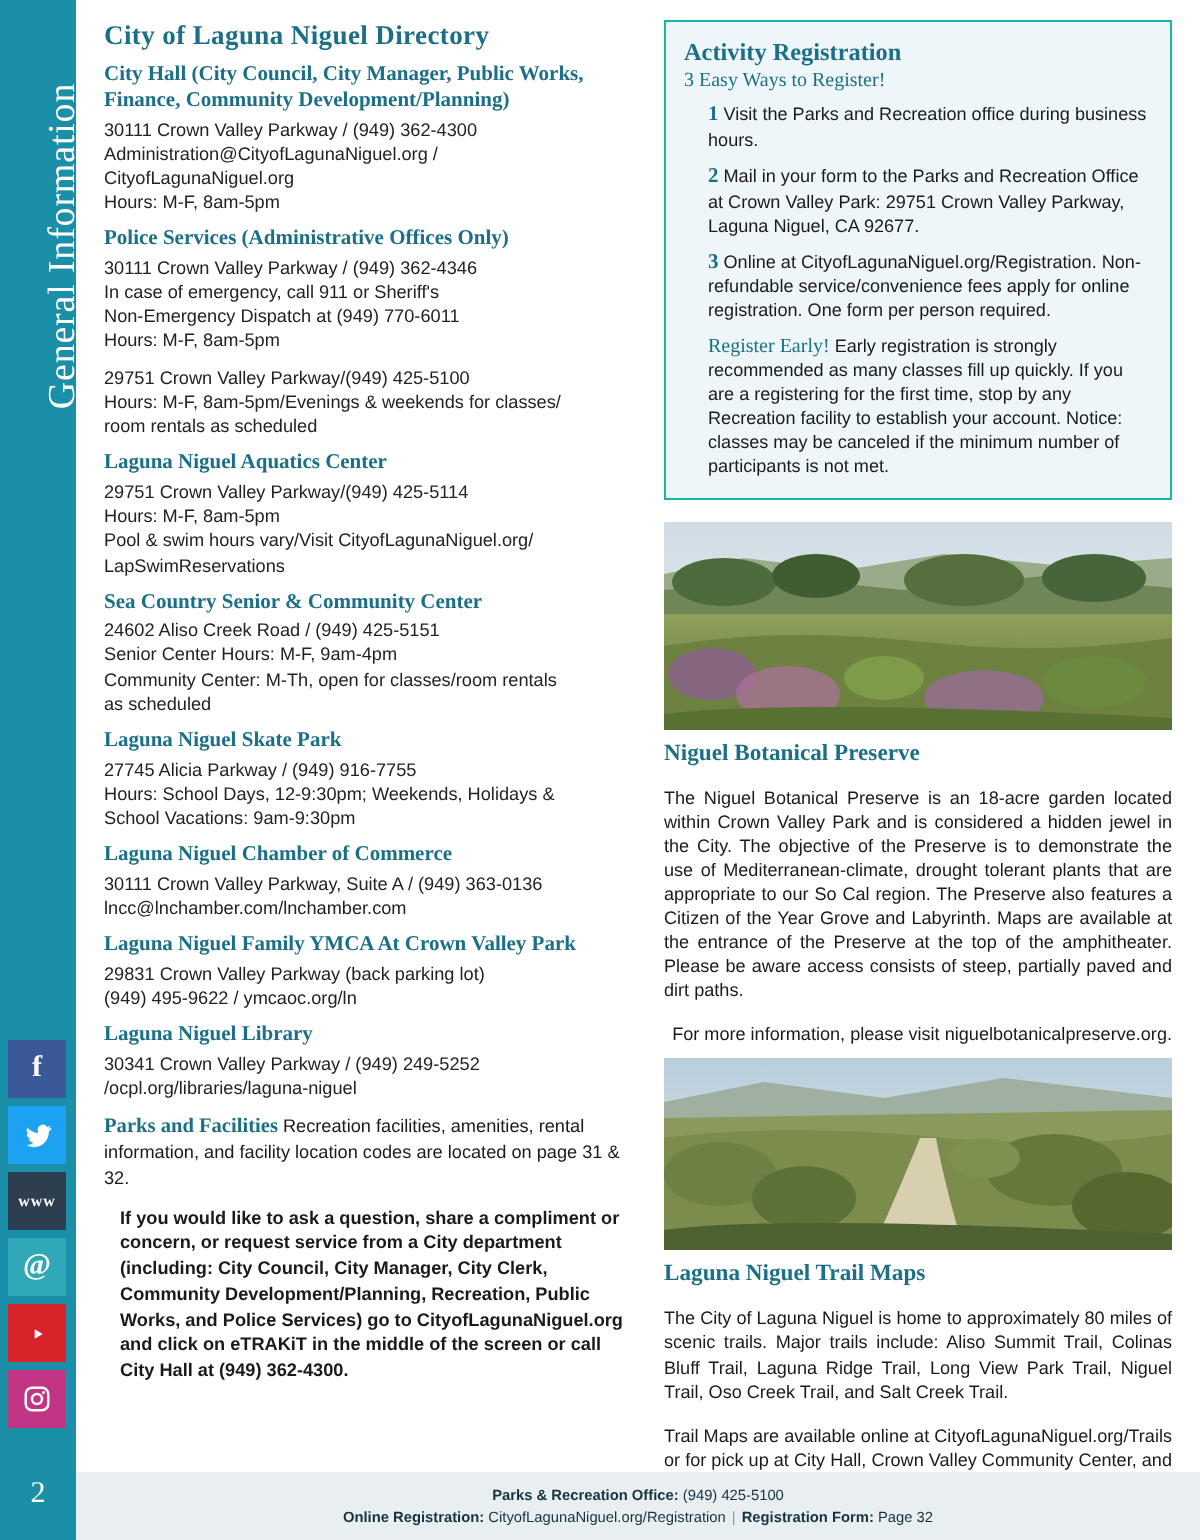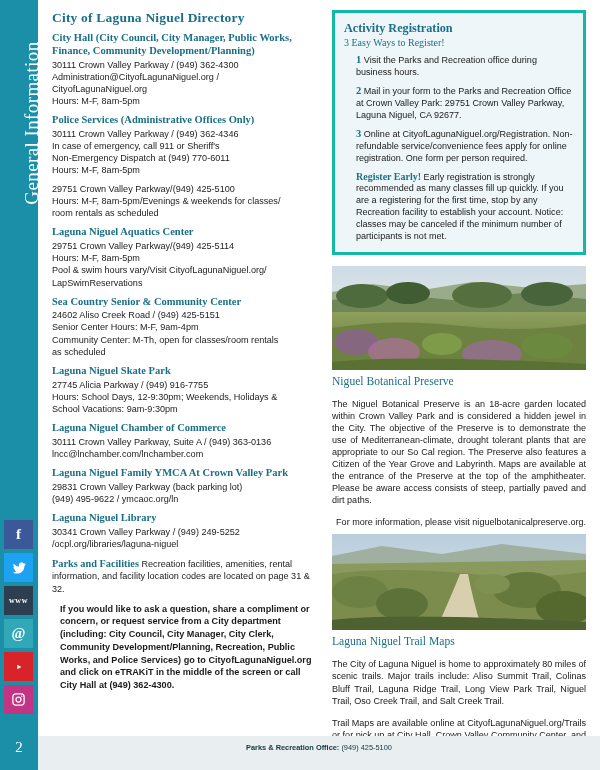--- a/index.html
+++ b/index.html
@@ -98,21 +98,21 @@
   .closing {
     font-size:9.1px;
     line-height:1.4;
     margin:6px 0 0 0;
     padding-left:8px;
     font-weight:bold;
   }
 
   
   .box {
-    border:3px solid #14b8a6;
+    border:1px solid #14b8a6;
     background:#eef6f9;
     padding:8px 9px 9px 9px;
     margin-bottom:11px;
   }
   .box h3 {
     font-family:"Liberation Serif", serif;
     font-size:12.2px;
     color:#1b6f86;
     margin:0 0 1px 0;
     font-weight:bold;
@@ -121,31 +121,31 @@
     font-family:"Liberation Serif", serif;
     font-size:10px; color:#1b6f86; margin:0 0 5px 0;
   }
   .box p { margin:0 0 5px 12px; font-size:9.05px; line-height:1.32; }
   .box p .n {
     font-family:"Liberation Serif", serif;
     font-weight:bold; color:#1b6f86; font-size:10.5px;
   }
   .box p .early {
     font-family:"Liberation Serif", serif;
-    font-weight:bold; color:#1b6f86; font-size:10px;
+    font-weight:normal; color:#1b6f86; font-size:10px;
   }
 
   
   .photo { width:100%; height:104px; display:block; position:relative; overflow:hidden; }
   .photo svg { display:block; width:100%; height:100%; }
   .cap {
     font-family:"Liberation Serif", serif;
     font-size:11.6px;
     color:#1b6f86;
-    font-weight:normal;
+    font-weight:bold;
     margin:5px 0 2px 0;
   }
   .body {
     font-size:9.05px; line-height:1.33; margin:10px 0 6px 0; text-align:justify;
   }
 
   
   .footer {
     position:absolute; left:38px; right:0; bottom:0; height:34px;
     background:#e9eff1;
@@ -328,13 +328,16 @@
       <p class="body">Trail Maps are available online at CityofLagunaNiguel.org/Trails or for pick up at City Hall, Crown Valley Community Center, and at Sea Country Senior &amp; Community Center.</p>
 
     </div>
   </div>
 </div>
 
 <div class="footer">
   <div>
     <b>Parks &amp; Recreation Office:</b><span> (949) 425-5100</span>
   </div>
+  <div>
+    <b>Online Registration:</b><span> CityofLagunaNiguel.org/Registration</span><span class="sep">|</span><b>Registration Form:</b><span> Page 32</span>
+  </div>
 </div>
 
 </body></html>

